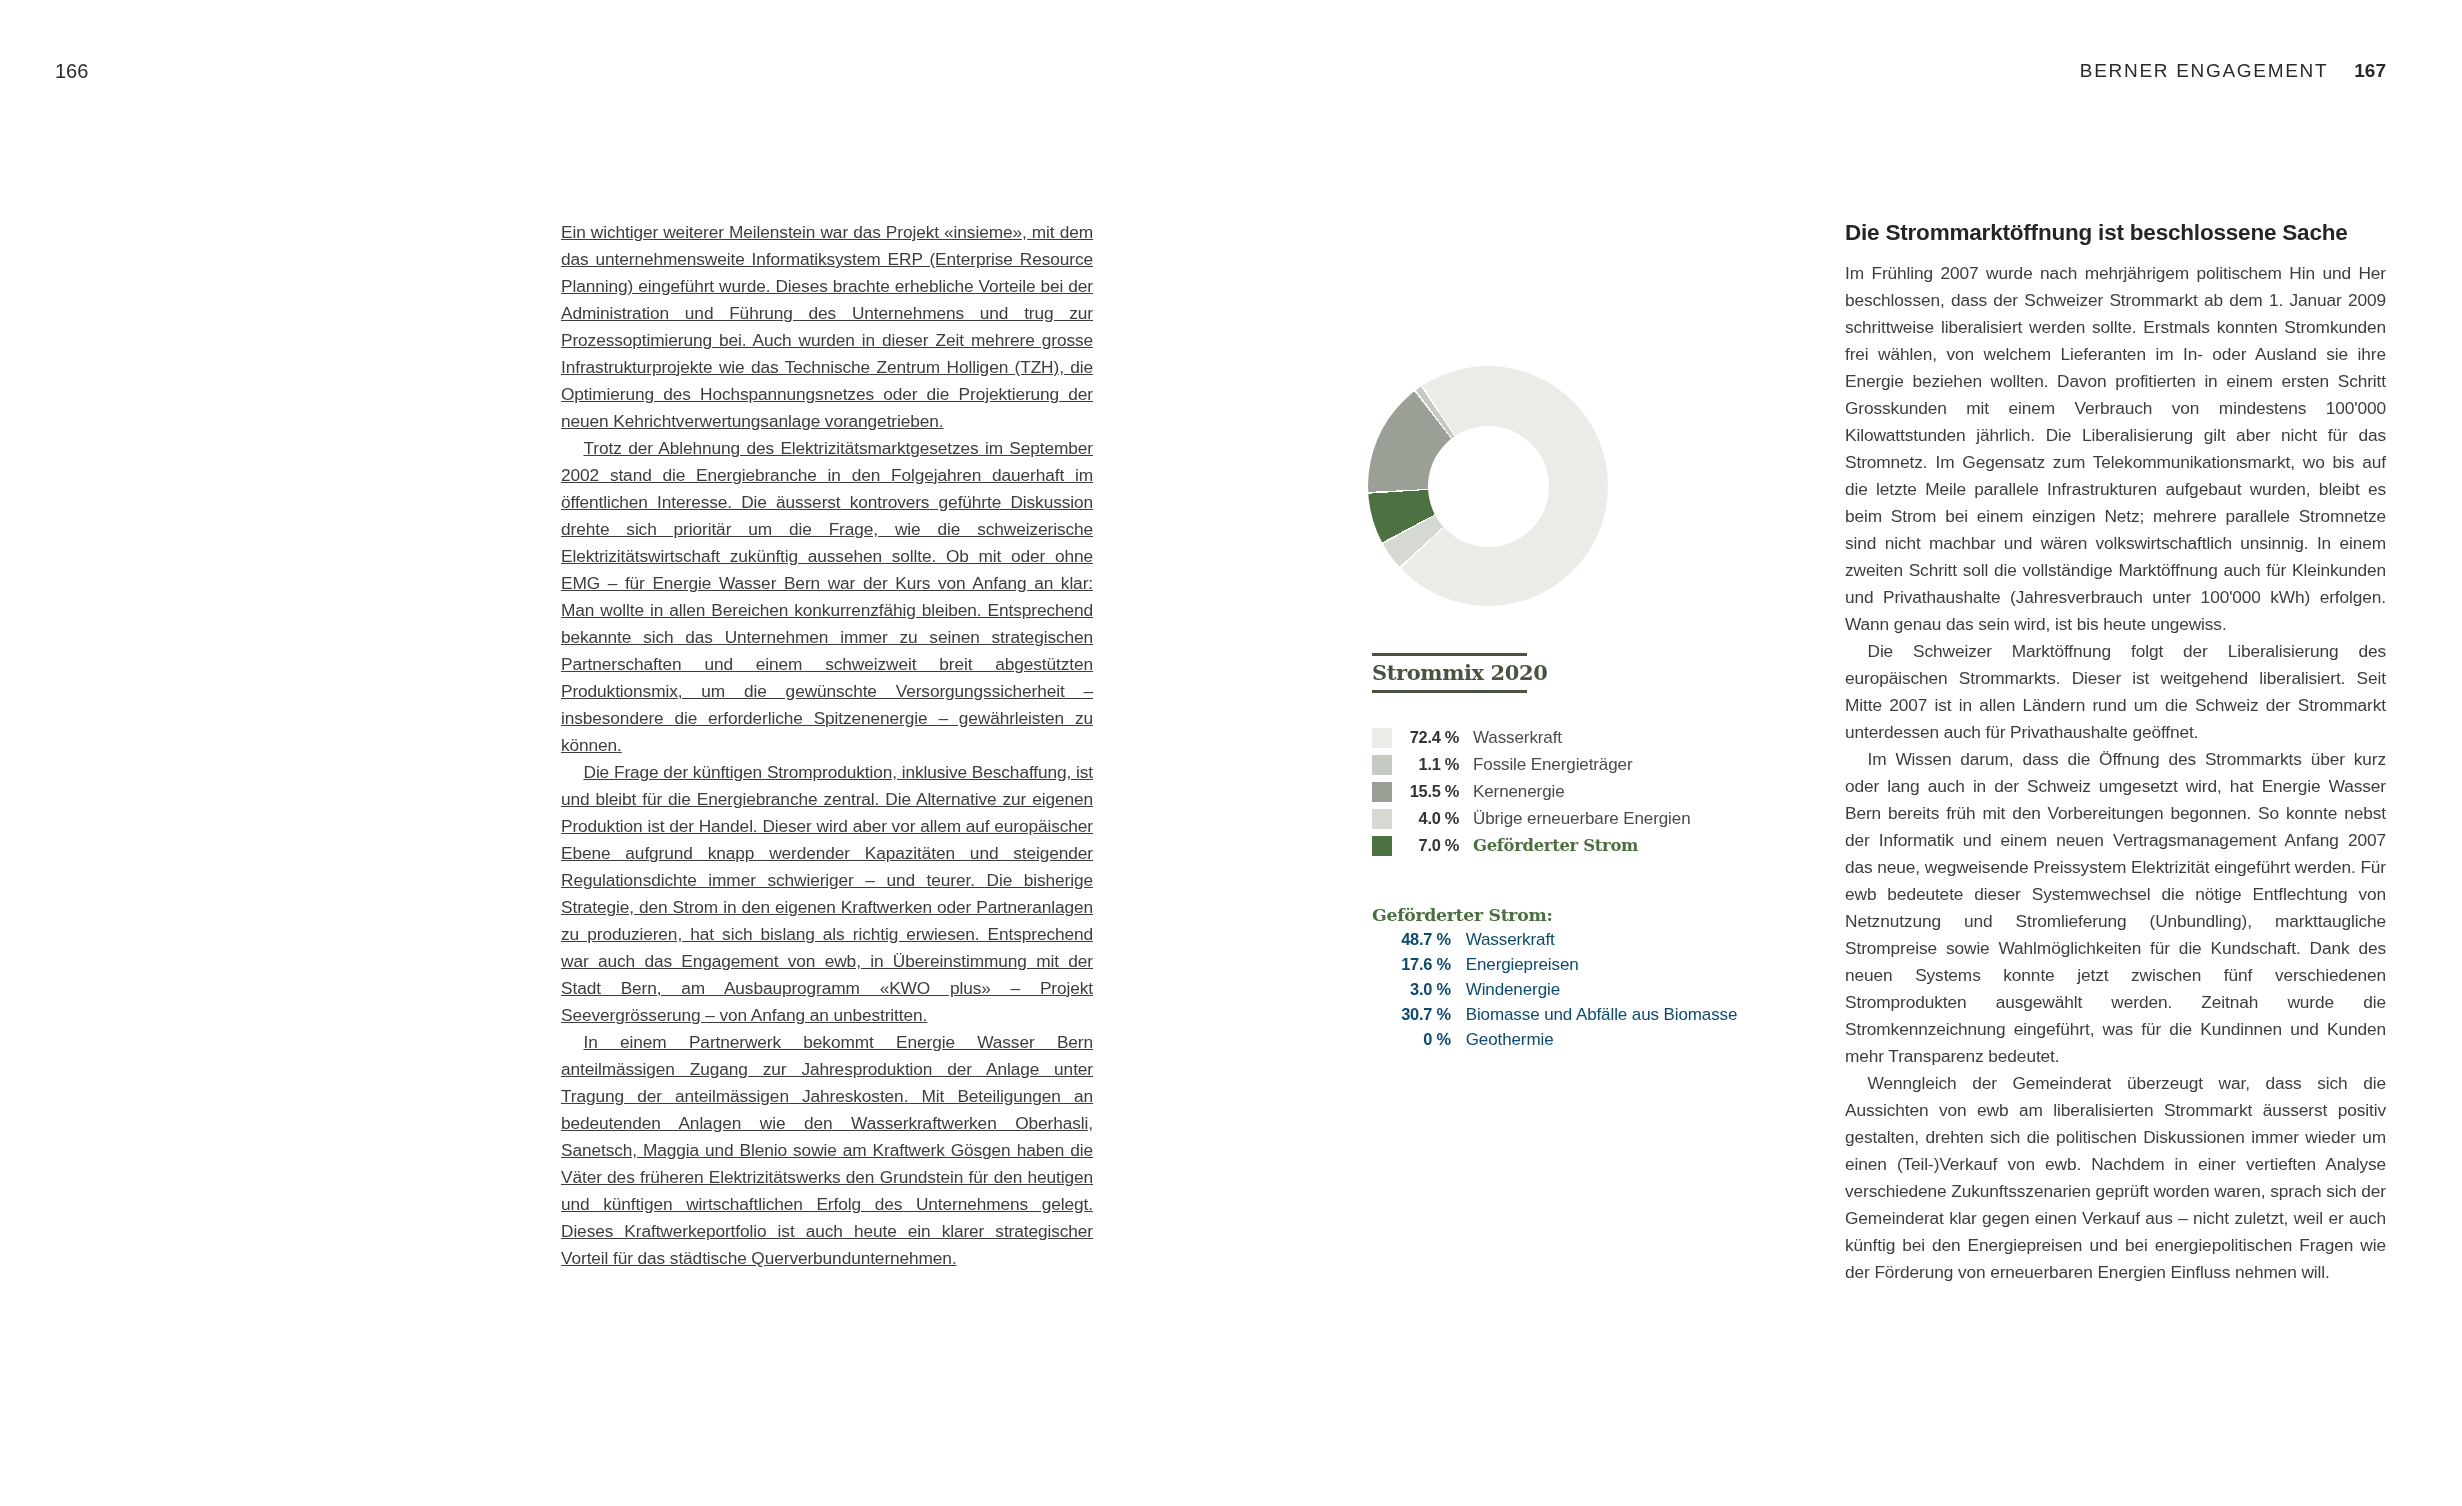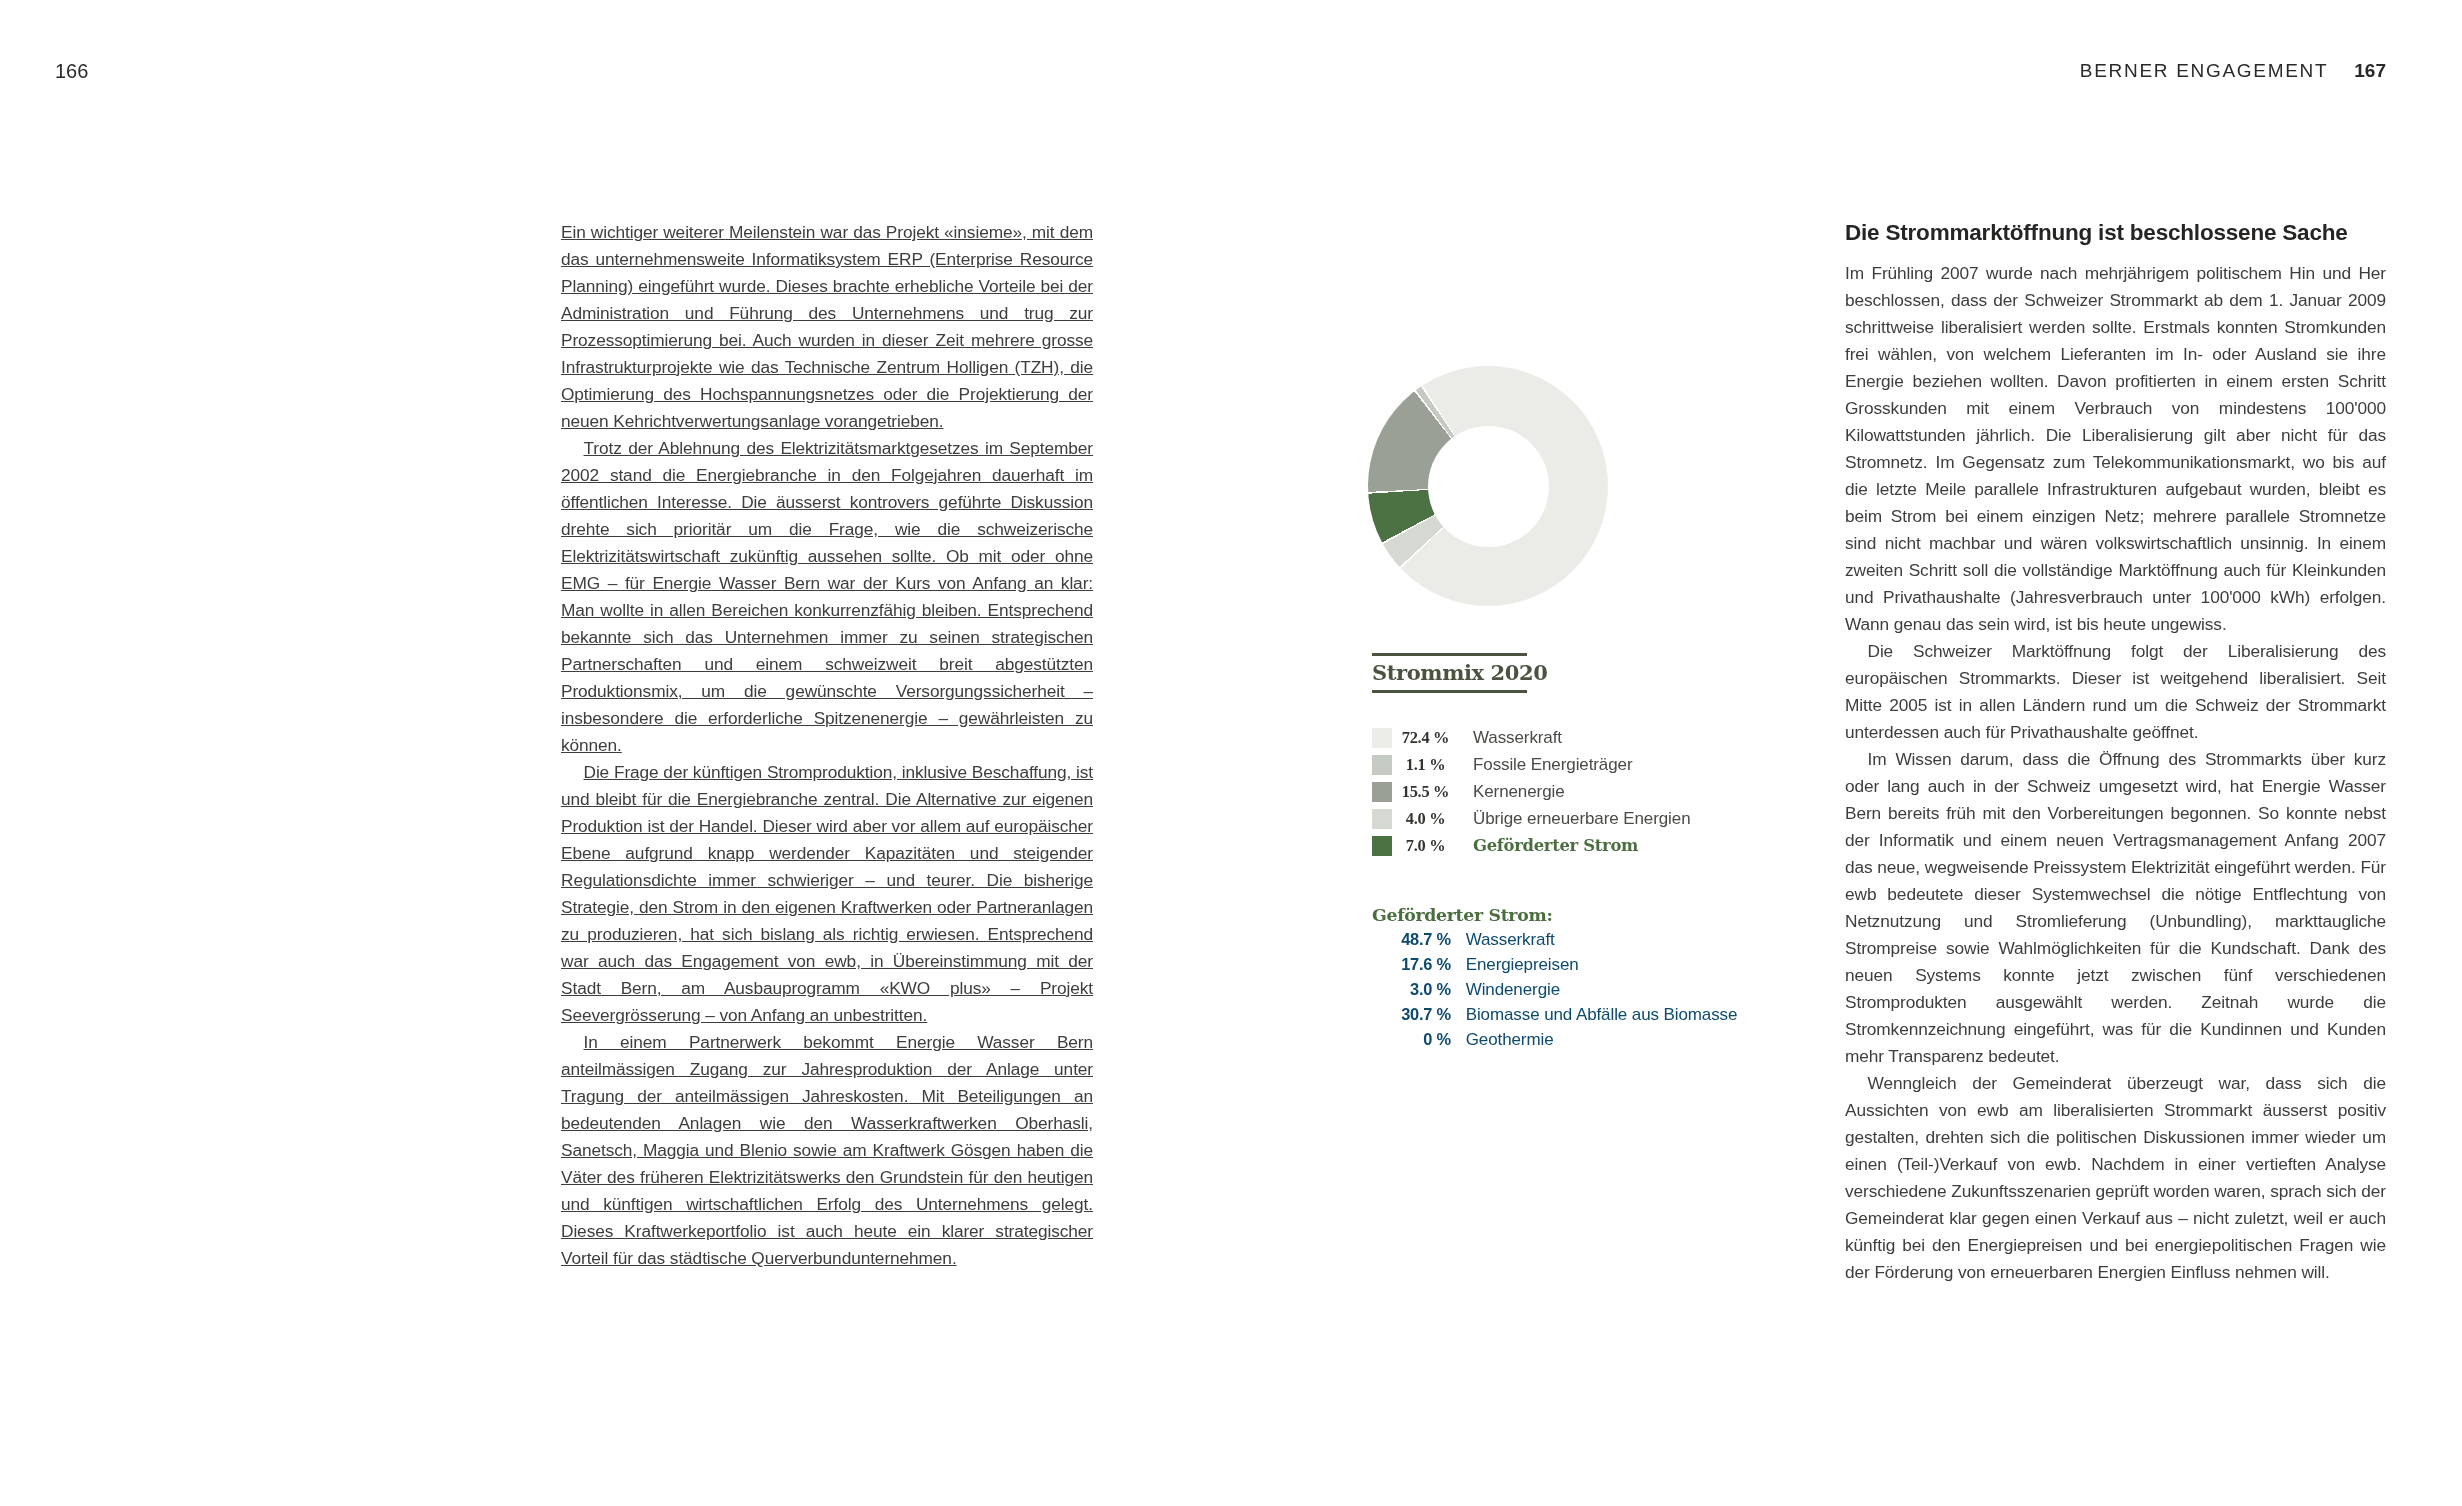--- a/index.html
+++ b/index.html
@@ -23,21 +23,21 @@
   .donut-hole{position:absolute;left:50%;top:50%;width:121px;height:121px;margin:-60px 0 0 -60px;background:#ffffff;border-radius:50%;}
   
   .chart-title-block{border-top:3.5px solid #4a5340;border-bottom:3.5px solid #4a5340;padding:6px 0 5.2px 0;}
   .chart-title-block h3{
     margin:0;font-family:"DejaVu Serif", serif;font-weight:bold;
     font-size:21px;letter-spacing:-0.4px;color:#4a5340;line-height:22.5px;white-space:nowrap;
   }
   
   .legend-row{display:flex;align-items:center;height:27px;}
   .legend-swatch{width:20px;height:20px;flex:0 0 20px;}
-  .legend-pct{width:67px;text-align:center;font-family:Liberation Serif, serif;font-weight:bold;font-size:16.4px;color:#33332f;letter-spacing:-0.3px;}
+  .legend-pct{width:67px;text-align:right;font-family:Liberation Sans, sans-serif;font-weight:bold;font-size:16.4px;color:#33332f;letter-spacing:-0.3px;}
   .legend-label{margin-left:14px;font-size:17px;color:#4a4a47;letter-spacing:-0.1px;white-space:nowrap;}
   .legend-label.emph{font-family:"DejaVu Serif", serif;font-weight:bold;color:#4b6e3f;font-size:16.4px;letter-spacing:-0.3px;}
   
   .sub-title{font-family:"DejaVu Serif", serif;font-weight:bold;font-size:17.3px;color:#4b6e3f;letter-spacing:-0.3px;height:25px;}
   .sub-row{display:flex;align-items:flex-start;height:25px;color:#0c4a6e;margin-left:28px;}
   .sub-pct{width:51px;text-align:right;font-weight:bold;font-size:16.4px;letter-spacing:-0.2px;}
   .sub-label{margin-left:14.7px;font-size:17px;letter-spacing:-0.1px;white-space:nowrap;}
 </style>
 </head>
 <body>
@@ -110,17 +110,17 @@
   </div>
   <div class="sub-row">
     <div class="sub-pct">0 %</div>
     <div class="sub-label">Geothermie</div>
   </div>
 </div>
 
 <div class="abs text-col" style="left:1845px;top:219px;width:541px;">
   <h2 class="article-title">Die Strommarktöffnung ist beschlossene Sache</h2>
   <p>Im Frühling 2007 wurde nach mehrjährigem politischem Hin und Her beschlossen, dass der Schweizer Strommarkt ab dem 1. Januar 2009 schrittweise liberalisiert werden sollte. Erstmals konnten Stromkunden frei wählen, von welchem Lieferanten im In- oder Ausland sie ihre Energie beziehen wollten. Davon profitierten in einem ersten Schritt Grosskunden mit einem Verbrauch von mindestens 100'000 Kilowattstunden jährlich. Die Liberalisierung gilt aber nicht für das Stromnetz. Im Gegensatz zum Telekommunikationsmarkt, wo bis auf die letzte Meile parallele Infrastrukturen aufgebaut wurden, bleibt es beim Strom bei einem einzigen Netz; mehrere parallele Stromnetze sind nicht machbar und wären volkswirtschaftlich unsinnig. In einem zweiten Schritt soll die vollständige Marktöffnung auch für Kleinkunden und Privathaushalte (Jahresverbrauch unter 100'000 kWh) erfolgen. Wann genau das sein wird, ist bis heute ungewiss.</p>
-  <p class="indent">Die Schweizer Marktöffnung folgt der Liberalisierung des europäischen Strommarkts. Dieser ist weitgehend liberalisiert. Seit Mitte 2005 ist in allen Ländern rund um die Schweiz der Strommarkt unterdessen auch für Privathaushalte geöffnet.</p>
+  <p class="indent">Die Schweizer Marktöffnung folgt der Liberalisierung des europäischen Strommarkts. Dieser ist weitgehend liberalisiert. Seit Mitte 2007 ist in allen Ländern rund um die Schweiz der Strommarkt unterdessen auch für Privathaushalte geöffnet.</p>
   <p class="indent">Im Wissen darum, dass die Öffnung des Strommarkts über kurz oder lang auch in der Schweiz umgesetzt wird, hat Energie Wasser Bern bereits früh mit den Vorbereitungen begonnen. So konnte nebst der Informatik und einem neuen Vertragsmanagement Anfang 2007 das neue, wegweisende Preissystem Elektrizität eingeführt werden. Für ewb bedeutete dieser Systemwechsel die nötige Entflechtung von Netznutzung und Stromlieferung (Unbundling), markttaugliche Strompreise sowie Wahlmöglichkeiten für die Kundschaft. Dank des neuen Systems konnte jetzt zwischen fünf verschiedenen Stromprodukten ausgewählt werden. Zeitnah wurde die Stromkennzeichnung eingeführt, was für die Kundinnen und Kunden mehr Transparenz bedeutet.</p>
   <p class="indent">Wenngleich der Gemeinderat überzeugt war, dass sich die Aussichten von ewb am liberalisierten Strommarkt äusserst positiv gestalten, drehten sich die politischen Diskussionen immer wieder um einen (Teil-)Verkauf von ewb. Nachdem in einer vertieften Analyse verschiedene Zukunftsszenarien geprüft worden waren, sprach sich der Gemeinderat klar gegen einen Verkauf aus – nicht zuletzt, weil er auch künftig bei den Energiepreisen und bei energiepolitischen Fragen wie der Förderung von erneuerbaren Energien Einfluss nehmen will.</p>
 </div>
 
 
 </body></html>

